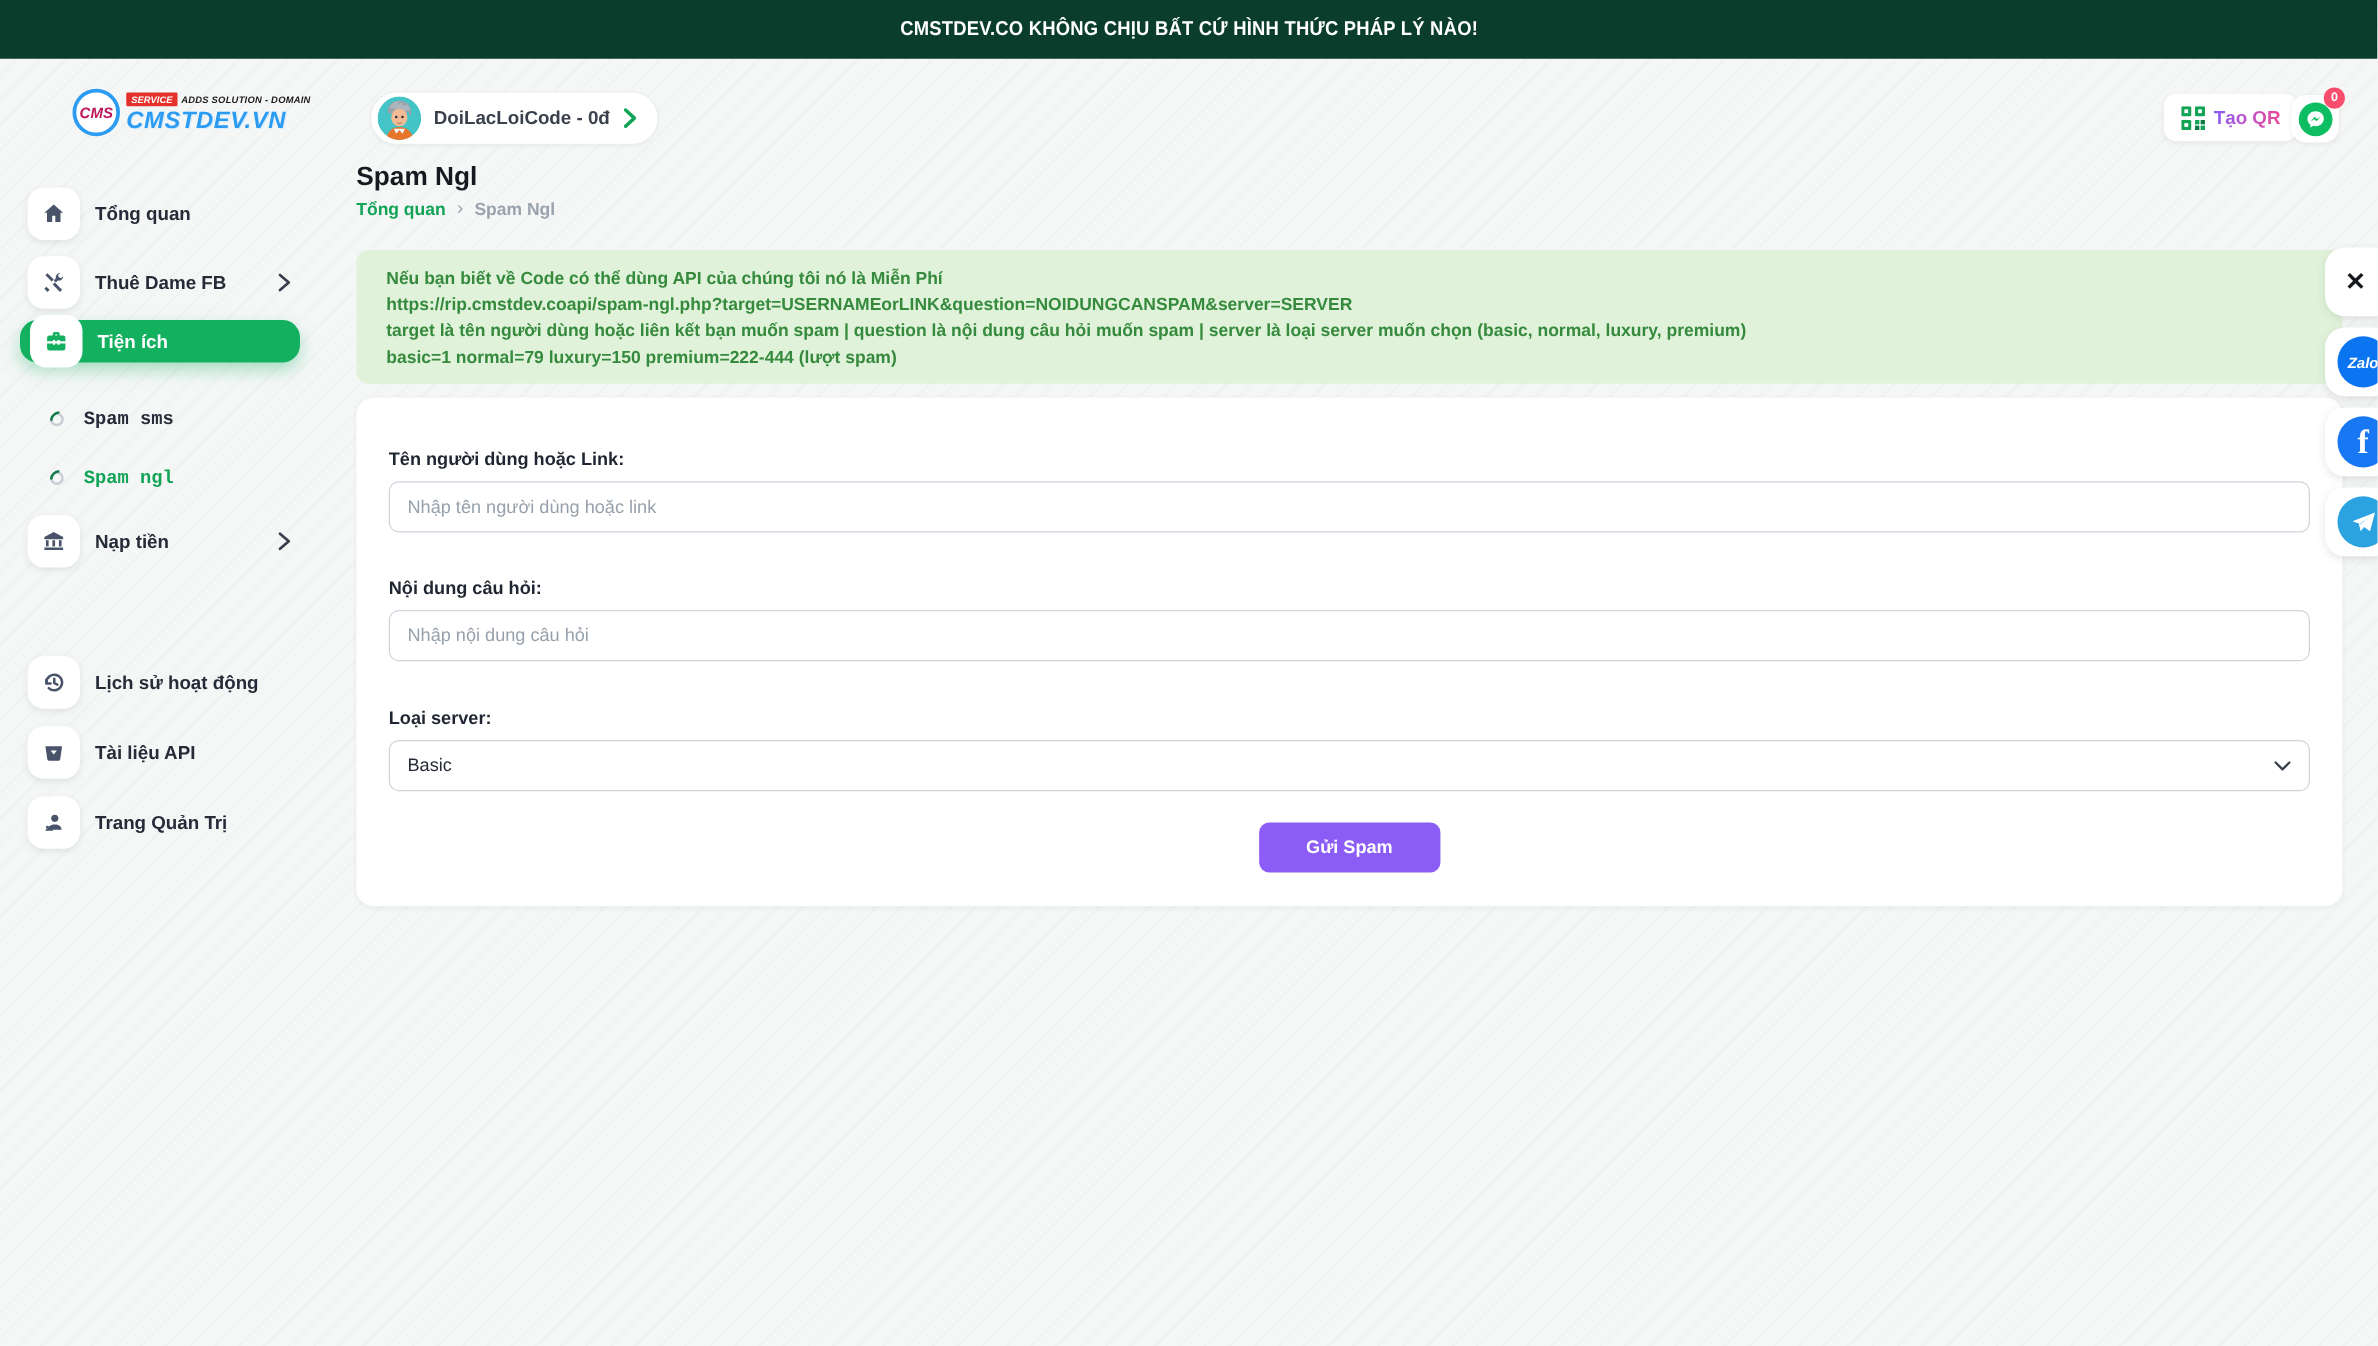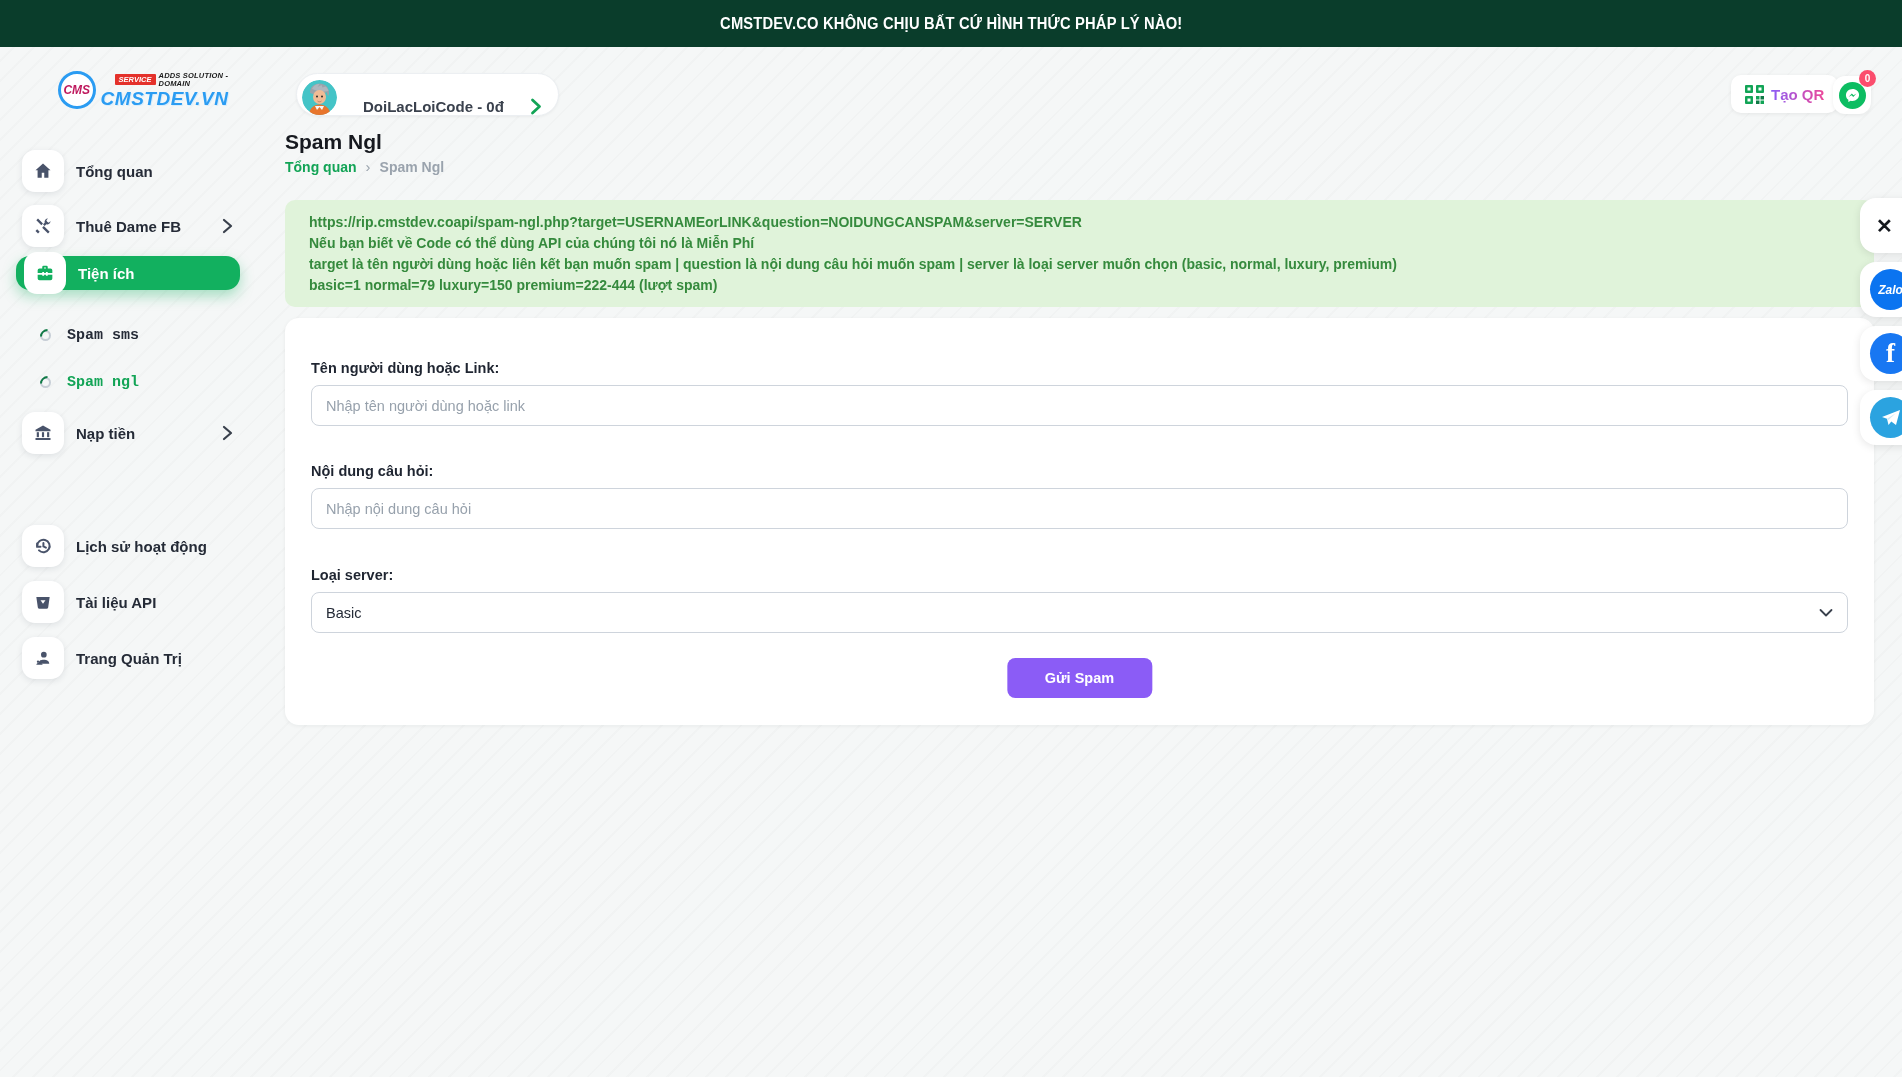--- a/index.html
+++ b/index.html
@@ -23,21 +23,21 @@
   .sidebar { position:absolute; left:0; top:47px; width:260px; height:1030px; }
 
   .logo { position:absolute; left:58px; top:24px; display:flex; align-items:center; gap:5px; }
   .logo-circle {
     width:38px; height:38px; border-radius:50%; background:#fff;
     border:3px solid #2b9cf2; display:flex; align-items:center; justify-content:center;
     color:#be185d; font-weight:bold; font-style:italic; font-size:12px;
   }
   .logo-right { display:flex; flex-direction:column; line-height:1; }
   .logo-topline { display:flex; align-items:center; gap:3px; }
-  .logo-badge { background:#e4312b; color:#fff; font-size:7.5px; font-weight:bold; font-style:italic; padding:1.5px 4px; border-radius:1px;margin-left:14px; }
+  .logo-badge { background:#e4312b; color:#fff; font-size:7.5px; font-weight:bold; font-style:italic; padding:1.5px 4px; border-radius:1px; }
   .logo-tagline { color:#1a1a1a; font-size:7.5px; font-weight:bold; font-style:italic; letter-spacing:.2px; }
   .logo-domain { color:#2b9cf2; font-size:19px; font-weight:bold; font-style:italic; letter-spacing:.5px; margin-top:2px; text-shadow:1px 1px 0 #d8edfc; }
 
   .nav-row { position:absolute; left:0; width:260px; height:46px; display:flex; align-items:center; cursor:pointer; }
   .icon-tile {
     position:absolute; left:22px; width:42px; height:42px; background:#fff; border-radius:13px;
     box-shadow:0 2px 6px rgba(30,40,60,.10); display:flex; align-items:center; justify-content:center;
   }
   .nav-label { position:absolute; left:76px; font-size:15px; font-weight:bold; color:#252b37; }
   .nav-chevron { position:absolute; left:222px; top:50%; transform:translateY(-50%); }
@@ -55,21 +55,21 @@
           border:2.5px solid #c7ced6; }
   .ring::after{ content:""; position:absolute; left:-2.5px; top:-2.5px; width:11px; height:11px; border-radius:50%;
           border:2.5px solid transparent; border-top-color:#0f7a46; transform:rotate(-45deg);}
   .sub-label { position:absolute; left:67px; font-size:15px; font-weight:bold; color:#252b37;font-family:Liberation Mono, monospace; }
   .sub-label.green { color:#12a456; }
 
   
   .user-pill {
     position:absolute; left:296px; top:73px; height:43px; padding:0 16px 0 5px;
     background:#fff; border:1px solid #eceff2; border-radius:22px;
-    display:flex; align-items:flex-end; gap:26px; cursor:pointer;
+    display:flex; align-items:center; gap:10px; cursor:pointer;
     box-shadow:0 1px 3px rgba(0,0,0,.05);
   }
   .avatar { width:35px; height:35px; border-radius:50%; overflow:hidden; flex:0 0 auto; }
   .user-name { font-size:15px; font-weight:bold; color:#3a414d; }
 
   .qr-btn {
     position:absolute; left:1731px; top:75px; height:38px; padding:0 14px;
     background:#fff; border-radius:10px; box-shadow:0 1px 4px rgba(0,0,0,.07);
     display:flex; align-items:center; gap:7px; cursor:pointer;
   }
@@ -314,22 +314,22 @@
 </div>
 
 <h1 class="page-title">Spam Ngl</h1>
 <div class="breadcrumb">
   <span class="crumb-home">Tổng quan</span>
   <span class="crumb-sep">›</span>
   <span class="crumb-cur">Spam Ngl</span>
 </div>
 
 <div class="infobox">
+  <div>Nếu bạn biết về Code có thể dùng API của chúng tôi nó là Miễn Phí</div>
   <div>https://rip.cmstdev.coapi/spam-ngl.php?target=USERNAMEorLINK&amp;question=NOIDUNGCANSPAM&amp;server=SERVER</div>
-  <div>Nếu bạn biết về Code có thể dùng API của chúng tôi nó là Miễn Phí</div>
   <div>target là tên người dùng hoặc liên kết bạn muốn spam | question là nội dung câu hỏi muốn spam | server là loại server muốn chọn (basic, normal, luxury, premium)</div>
   <div>basic=1 normal=79 luxury=150 premium=222-444 (lượt spam)</div>
 </div>
 
 <div class="card">
   <label class="f-label" style="top:42px;">Tên người dùng hoặc Link:</label>
   <input class="f-input" style="top: 67px;" type="text" placeholder="Nhập tên người dùng hoặc link">
 
   <label class="f-label" style="top:145px;">Nội dung câu hỏi:</label>
   <input class="f-input" style="top: 170px;" type="text" placeholder="Nhập nội dung câu hỏi">

